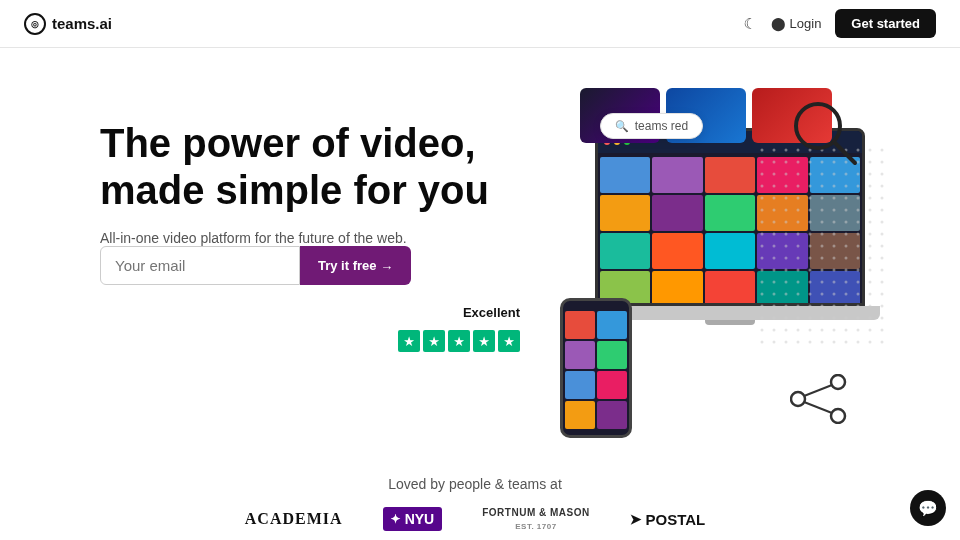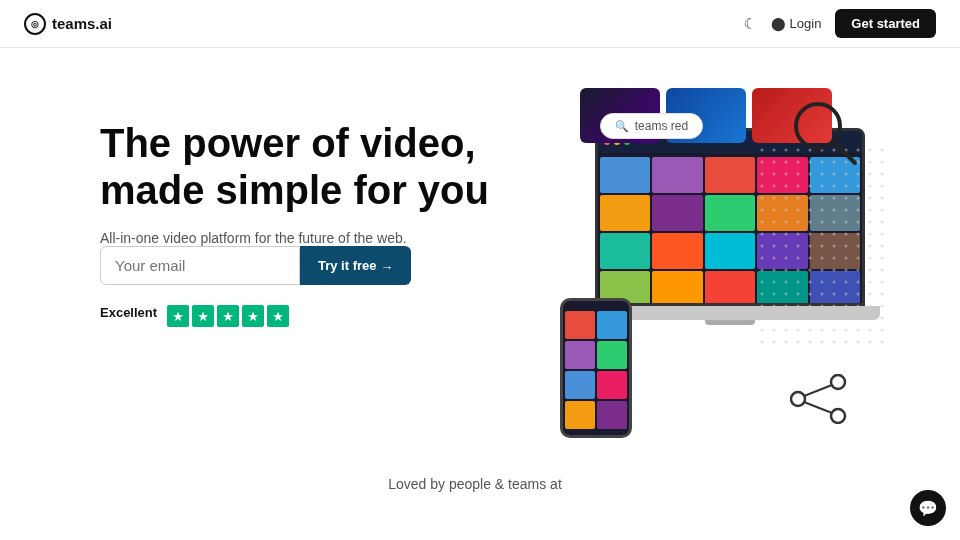--- a/index.html
+++ b/index.html
@@ -37,24 +37,24 @@
     
     .hero-left { flex: 0 0 420px; padding-top: 8px; }
     .hero-title { font-size: 40px; font-weight: 800; line-height: 1.18; color: #0a0a0a; margin-bottom: 16px; margin-top: 24px; }
     .hero-subtitle { font-size: 14px; color: #555; }
     .email-row { display: flex; gap: 0; margin-bottom: 20px; }
     .email-input {
       border: 1.5px solid #ccc; border-radius: 6px 0 0 6px; padding: 10px 14px;
       font-size: 15px; width: 200px; outline: none; color: #4c1d95;
     }
     .try-btn {
-      background: #0c4a6e; color: #fff; border: none; border-radius: 0 6px 6px 0;
+      background: #701a75; color: #fff; border: none; border-radius: 0 6px 6px 0;
       padding: 10px 18px; font-size: 13px; font-weight: 600; cursor: pointer; white-space: nowrap;
     }
-    .trustpilot-row { display: flex; align-items: flex-start; gap: 10px; }
+    .trustpilot-row { display: flex; align-items: flex-end; gap: 10px; flex-direction: column; }
     .trustpilot-label { font-size: 13px; font-weight: 600; }
     .stars { display: flex; gap: 3px; }
     .star {
       width: 22px; height: 22px; background: #00b67a; border-radius: 2px;
       display: flex; align-items: center; justify-content: center;
       color: #fff; font-size: 13px;
     }
 
     
     .hero-right {
@@ -325,16 +325,28 @@
         </defs>
         <rect width="130" height="200" fill="url(#dots)"></rect>
       </svg>
     </div>
 
   </div>
 </div>
 
 <div class="trusted-section">
   <p class="trusted-label">Loved by people &amp; teams at</p>
+  <div class="logos-row">
+    <div class="logo-academia">ACADEMIA</div>
+    <div class="logo-nyu">
+      <span class="logo-nyu-icon">✦</span>
+      <span>NYU</span>
+    </div>
+    <div class="logo-fortnum">FORTNUM &amp; MASON<br><span style="font-size:8px;color:#888">EST. 1707</span></div>
+    <div class="logo-postal">
+      <span class="logo-postal-arrow">➤</span>
+      <span>POSTAL</span>
+    </div>
+  </div>
 
 </div>
 
 <div class="chat-bubble">💬</div>
 
 </body></html>

